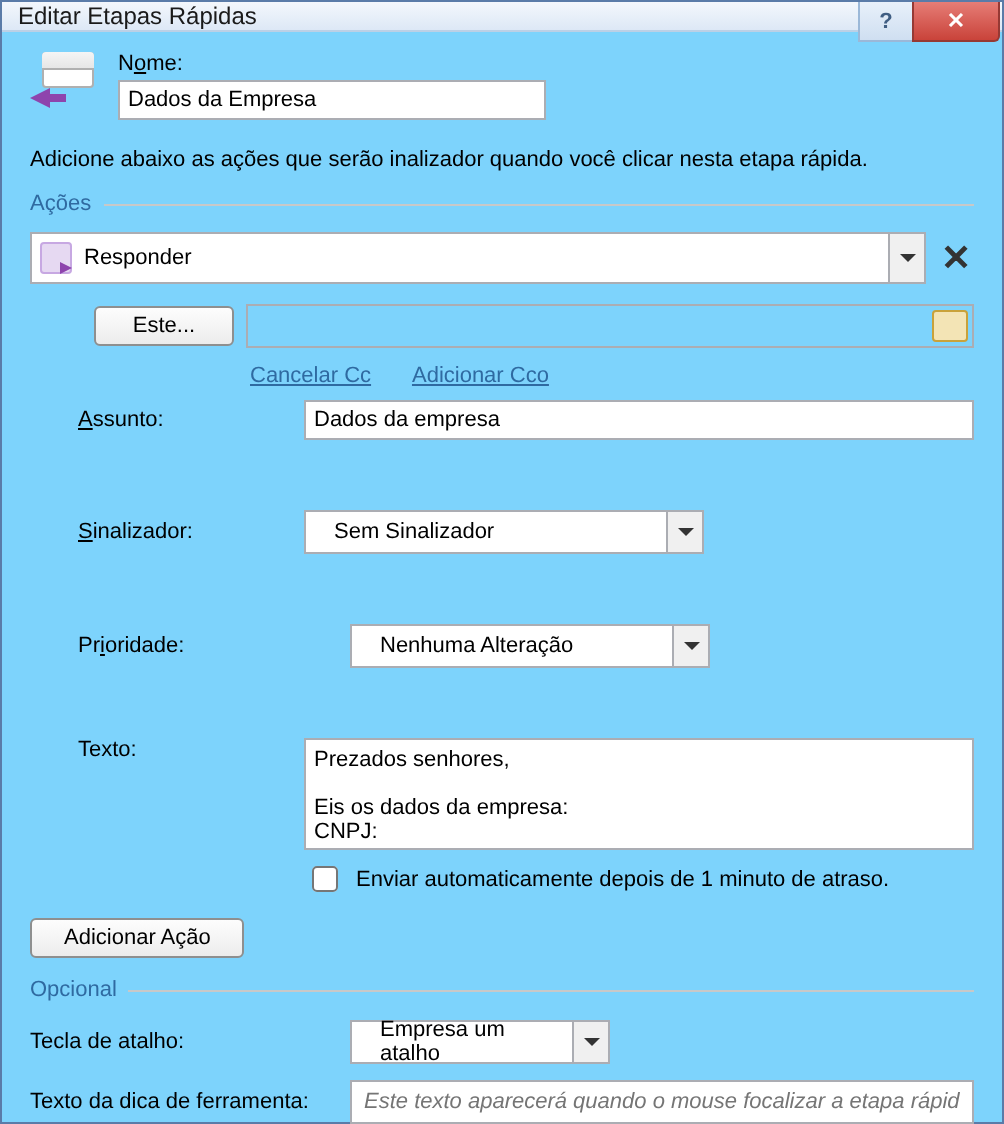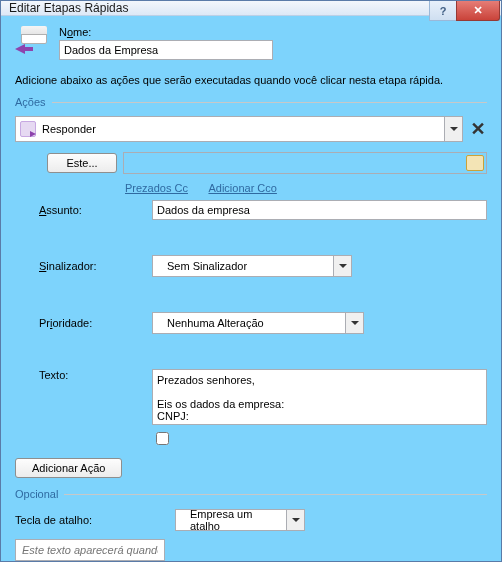--- a/index.html
+++ b/index.html
@@ -220,21 +220,21 @@
   .combo {
     display:inline-flex;
     align-items:center;
     height:22px;
     border:1px solid #abadb3;
     background:#fff;
     position:relative;
     padding:0 22px 0 14px;
   }
   .combo.flag { width: 200px; }
-  .combo.priority { width: 212px; }
+  .combo.priority { width: 180px; margin-left: 23px; }
   .combo .cmb-drop{
     position:absolute; right:0; top:0; bottom:0;
     width:18px; border-left:1px solid #abadb3;
     background:#f0f0f0;
     display:flex;align-items:center;justify-content:center;
   }
   .combo .cmb-drop::after { content:""; width:0;height:0;border-left:4px solid transparent;border-right:4px solid transparent;border-top:4px solid #333;}
   .textarea {
     width:100%;
     height:56px;
@@ -296,21 +296,21 @@
           <div class="env-flap"></div>
         <div class="env-arrow-stem"></div>
           <div class="env-arrow"></div>
       </div>
       <div class="name-col">
         <span class="name-label"><span>N</span><span class="u">o</span><span>me:</span></span>
         <input class="text-input" type="text" value="Dados da Empresa" style="">
       </div>
     </div>
 
-    <div class="intro">Adicione abaixo as ações que serão executadas quando você clicar nesta etapa rápida.</div>
+    <div class="intro">Adicione abaixo as ações que serão inalizador quando você clicar nesta etapa rápida.</div>
 
     <fieldset>
       <legend>Ações</legend>
 
       <div class="action-row">
         <div class="action-select">
           <span class="sel-icon"></span>
           <span>Responder</span>
           <span class="sel-drop"></span>
         </div>
@@ -319,21 +319,21 @@
 
       <div class="para-row">
         <button class="btn"><span class="u">Este...</span></button>
         <div class="recipients">
           <span class="addr-book"></span>
         </div>
       </div>
 
 
       <div class="links-row">
-        <a href="#">Prezados Cc</a>
+        <a href="#">Cancelar Cc</a>
         <a href="#">Adicionar Cco</a>
       </div>
 
       <div class="form-grid">
         <label><span class="u">A</span><span>ssunto:</span></label>
         <input class="wide-input" value="Dados da empresa" style="">
 
         <label><span class="u">S</span><span>inalizador:</span></label>
         <div>
           <div class="combo flag">
@@ -351,40 +351,42 @@
         </div>
 
         <label style="align-self:start">Texto:</label>
         <div>
           <textarea class="textarea" style="">Prezados senhores,
 
 Eis os dados da empresa:
 CNPJ: </textarea>
           <div class="auto-row">
             <input type="checkbox" style="">
+            <span>Enviar automaticamente depois de 1 minuto de atraso.</span>
           </div>
         </div>
       </div>
 
       <div class="add-action-row">
         <button class="btn">Adicionar Ação</button>
       </div>
     </fieldset>
 
     <fieldset>
       <legend>Opcional</legend>
       <div class="optional-grid">
         <label><span>T</span><span class="u">e</span><span>cla de atalho:</span></label>
         <div>
           <div class="combo shortcut-combo">
             <span>Empresa um atalho</span>
             <span class="cmb-drop"></span>
           </div>
         </div>
 
+        <label><span>Te</span><span class="u">x</span><span>to da dica de ferramenta:</span></label>
         <input class="hint-input" placeholder="Este texto aparecerá quando o mouse focalizar a etapa rápida." style="">
       </div>
     </fieldset>
 
     <div class="footer">
       <button class="btn">Cancelar</button>
     </div>
 
   </div>
 </div>

